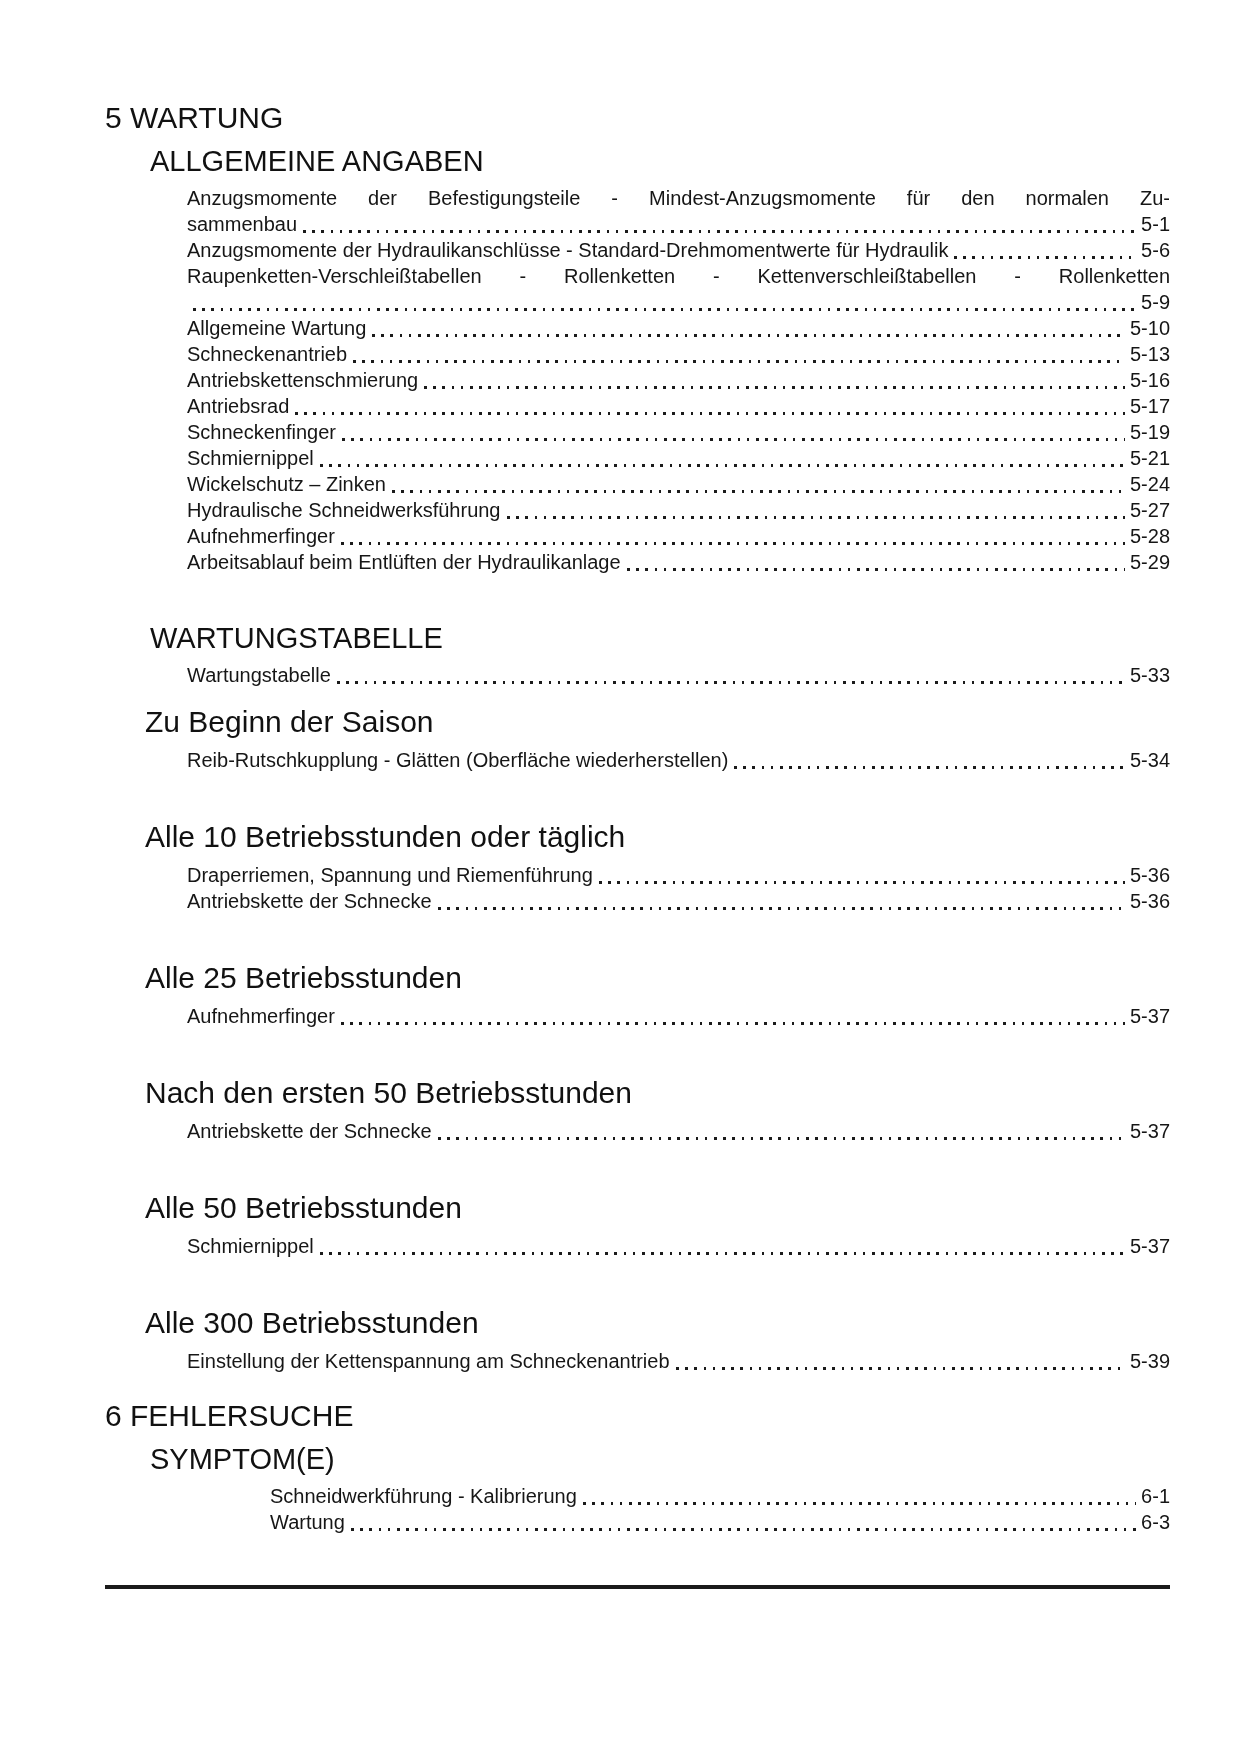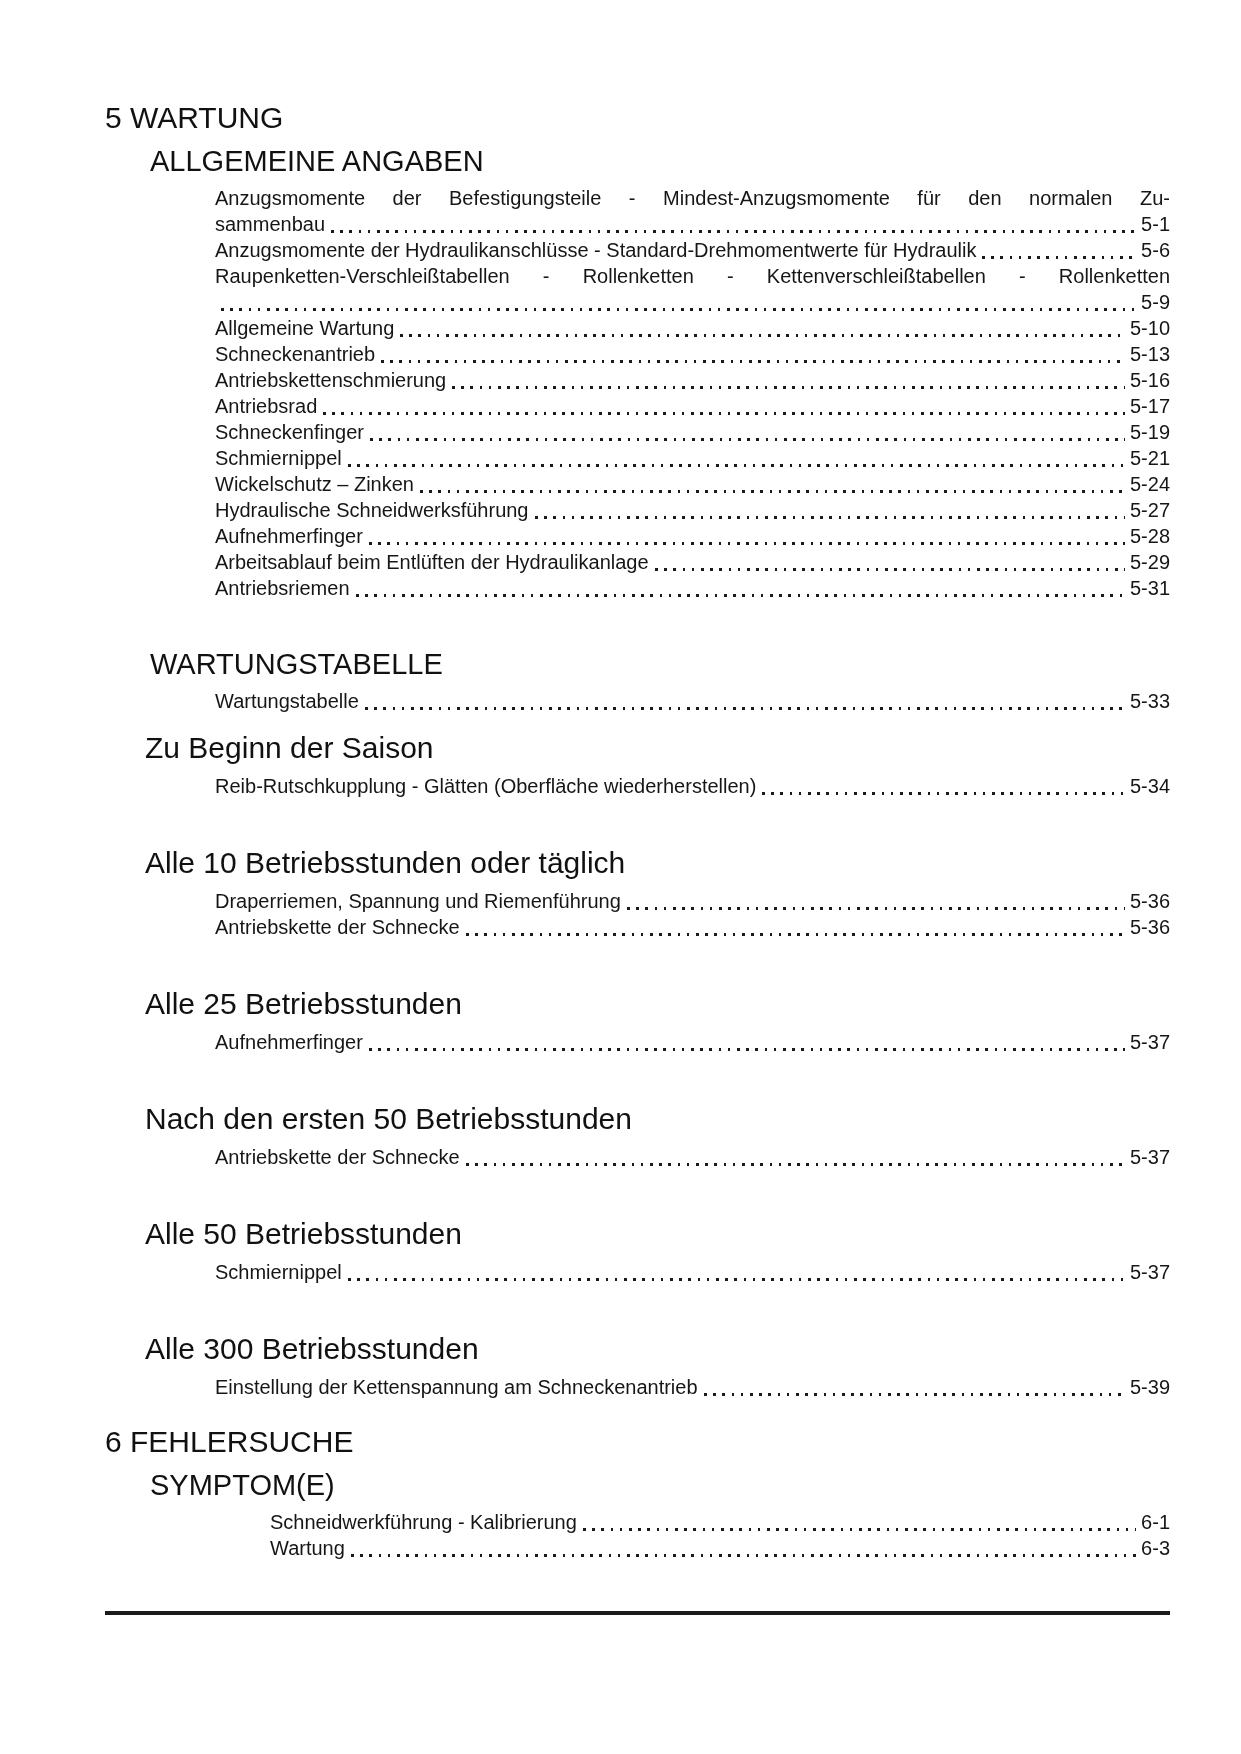--- a/index.html
+++ b/index.html
@@ -33,21 +33,21 @@
     font-weight: 400;
     color: #111111;
     white-space: nowrap;
   }
   .heading-chapter  { font-size: 30px; line-height: 36px; margin-bottom: 8px; }
   .heading-section  { font-size: 29px; line-height: 34px; margin-left: 45px; margin-bottom: 7px; }
   .heading-subsection { font-size: 30px; line-height: 36px; margin-left: 40px; margin-bottom: 7px; }
 
   
   .entry {
-    margin-left: 110px;
+    margin-left: 82px;
     font-size: 20px;
     line-height: 26px;
     color: #161616;
   }
   .entry.deep { margin-left: 165px; }
 
   .entry-pre {
     text-align: justify;
     text-align-last: justify;
   }
@@ -169,27 +169,20 @@
             <span class="entry-page">5-28</span>
           </div>
         </div>
         <div class="entry">
           <div class="entry-row">
             <span class="entry-text">Arbeitsablauf beim Entlüften der Hydraulikanlage</span>
             <span class="dots"></span>
             <span class="entry-page">5-29</span>
           </div>
         </div>
-        <div class="entry">
-          <div class="entry-row">
-            <span class="entry-text">Antriebsriemen</span>
-            <span class="dots"></span>
-            <span class="entry-page">5-31</span>
-          </div>
-        </div>
       </div>
       <div class="block block-section">
         <div class="heading heading-section">WARTUNGSTABELLE</div>
         <div class="entry">
           <div class="entry-row">
             <span class="entry-text">Wartungstabelle</span>
             <span class="dots"></span>
             <span class="entry-page">5-33</span>
           </div>
         </div>

